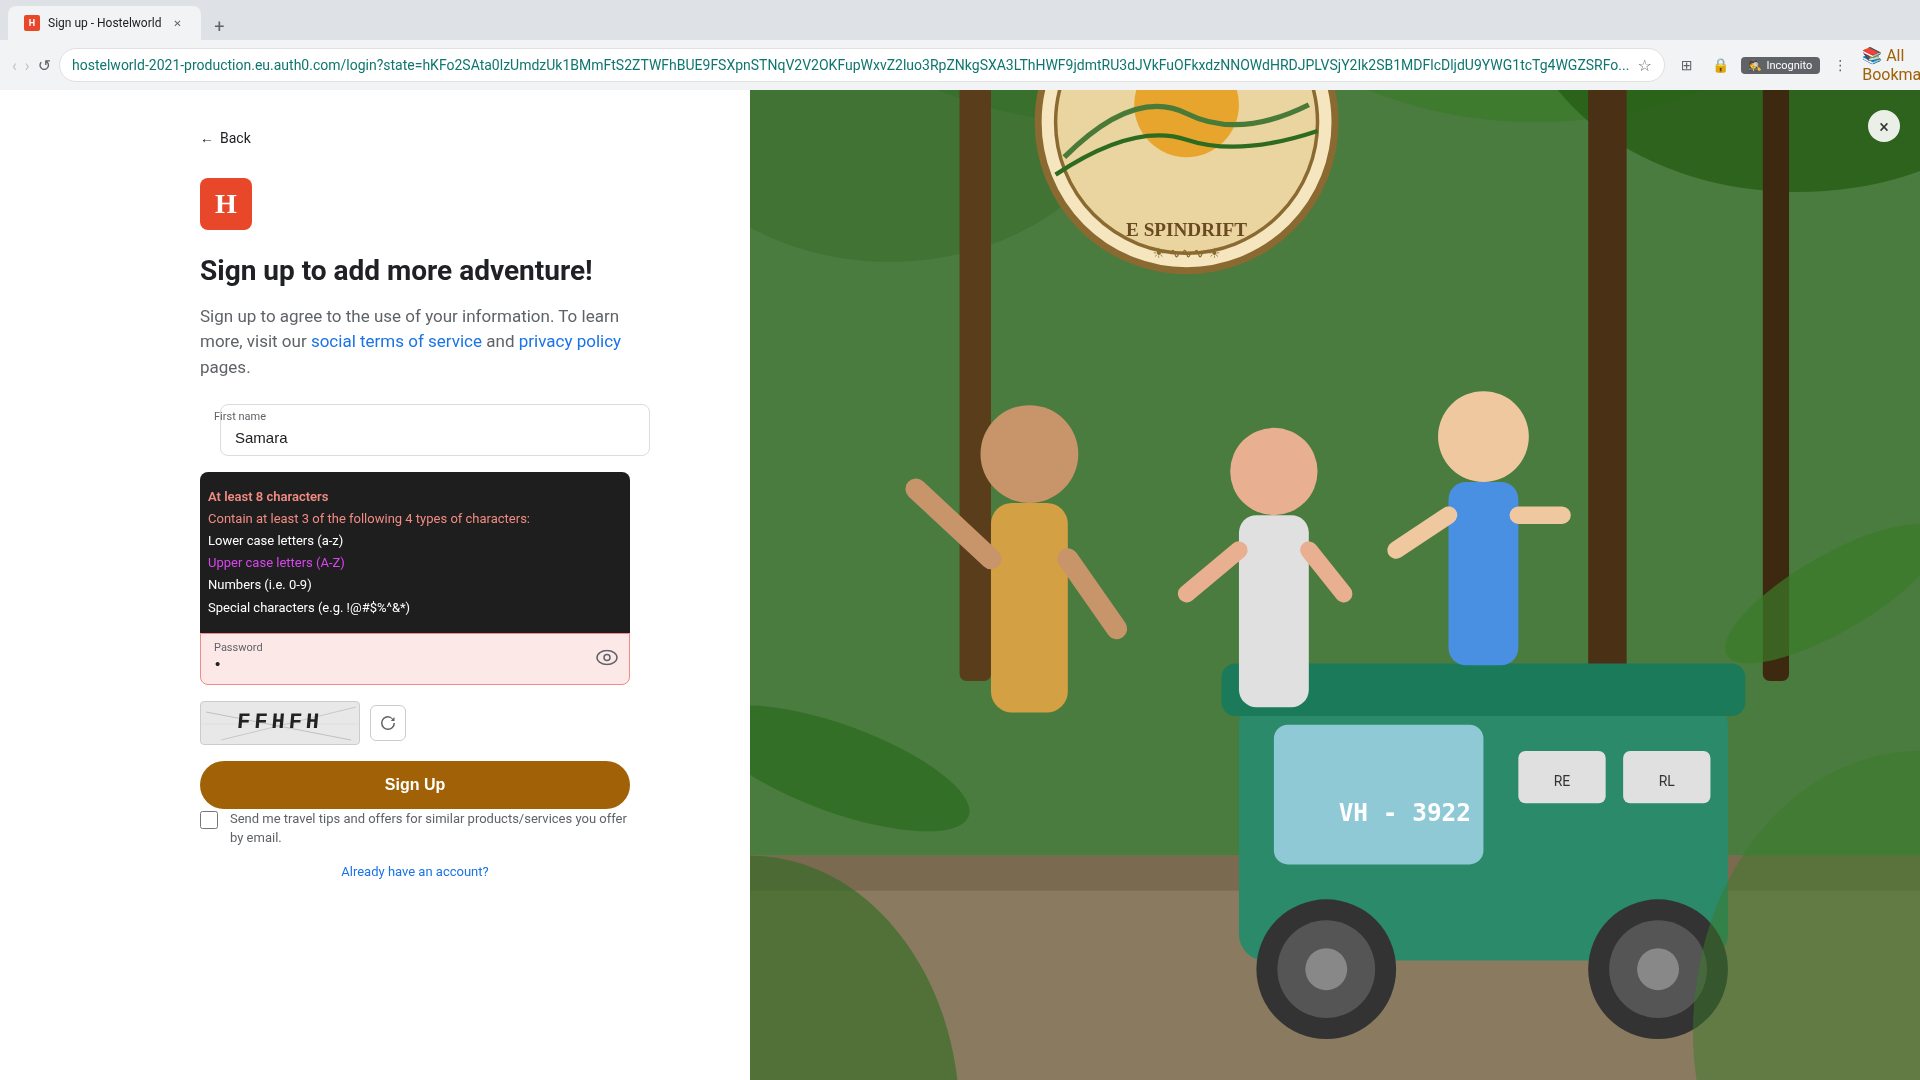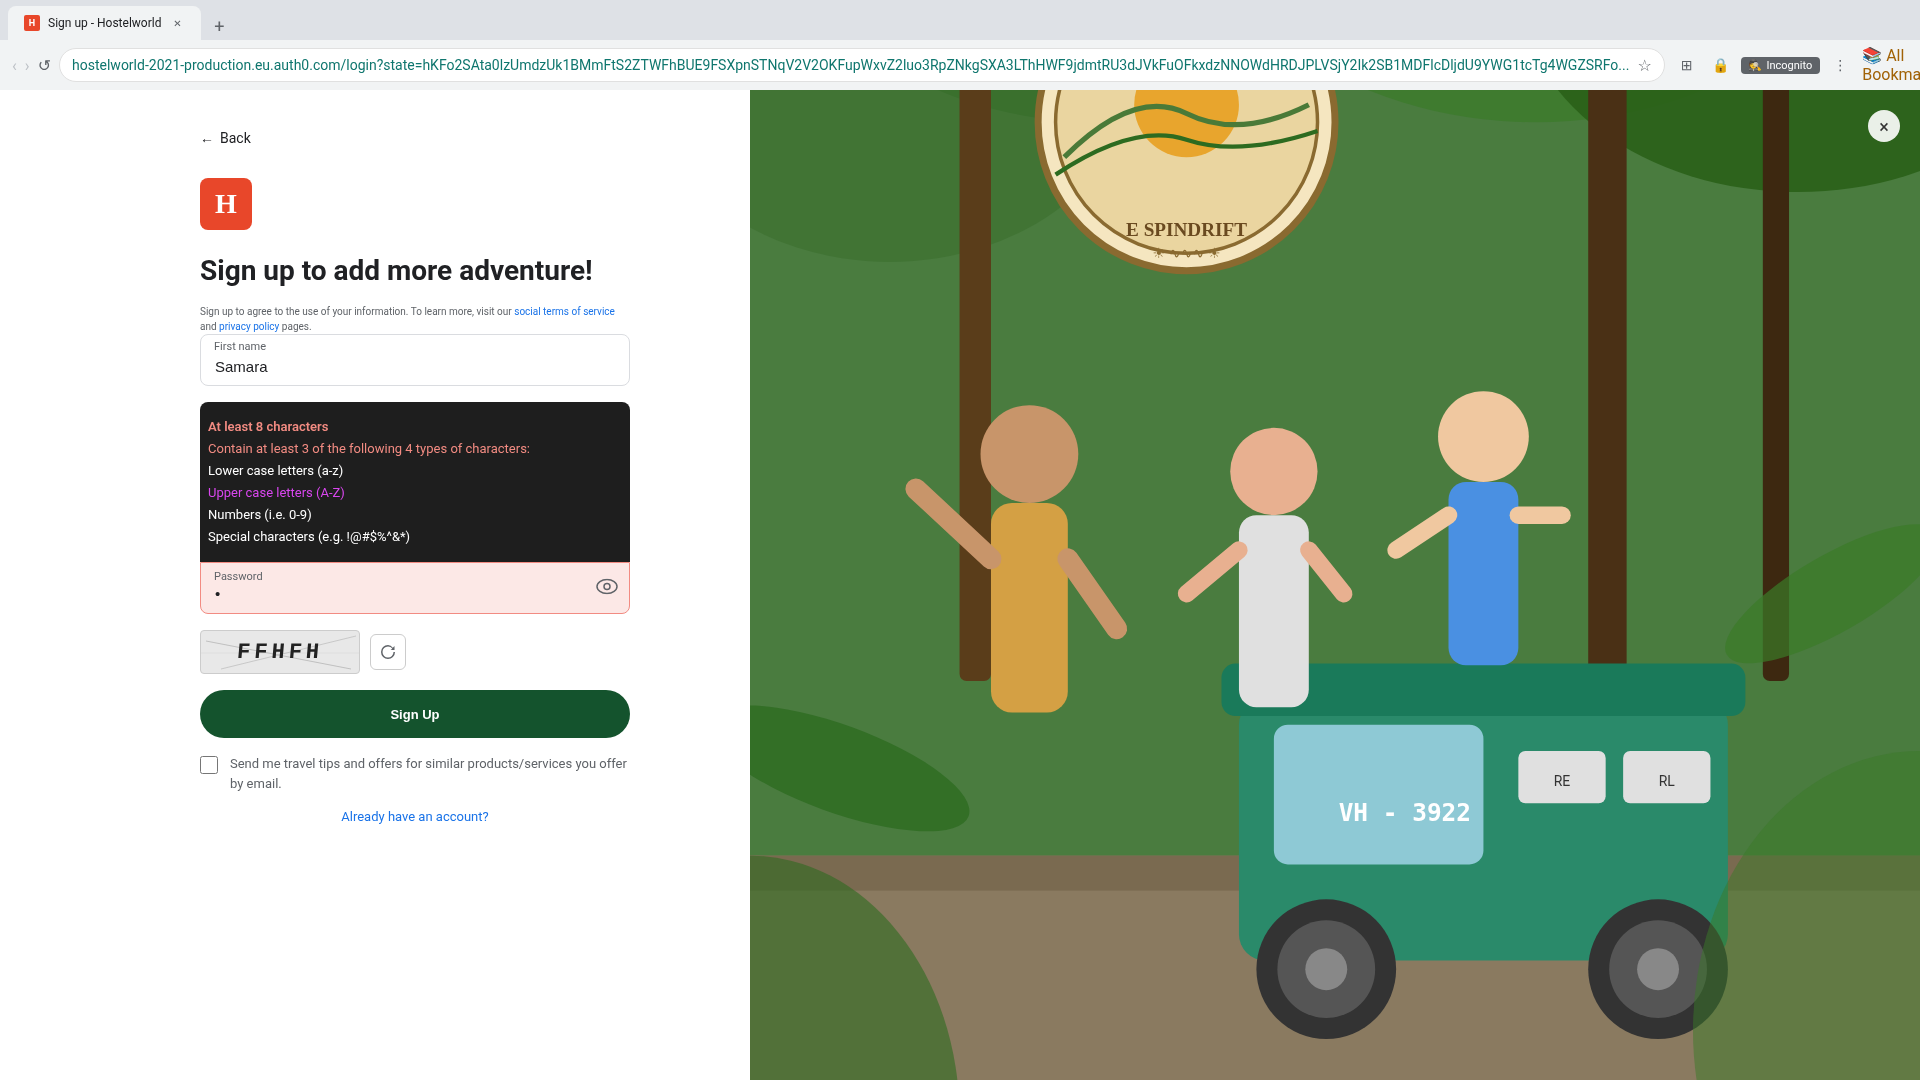--- a/index.html
+++ b/index.html
@@ -214,23 +214,24 @@
     .heading {
       font-size: 28px;
       font-weight: 700;
       color: #202124;
       line-height: 1.2;
       margin-bottom: 16px;
     }
 
     
     .subtext {
-      font-size: 10px;
+      font-size: 17px;
       color: #5f6368;
       line-height: 1.5;
+      margin-bottom: 24px;
     }
     .subtext a {
       color: #1a73e8;
       text-decoration: none;
     }
 
     
     .form-group {
       margin-bottom: 16px;
       position: relative;
@@ -239,20 +240,21 @@
     .input-field {
       width: 100%;
       height: 52px;
       border: 1.5px solid #dadce0;
       border-radius: 8px;
       padding: 16px 14px 6px;
       font-size: 15px;
       color: #202124;
       outline: none;
       background: #fff;
+      margin-left: 20px;
     }
     .input-label {
       position: absolute;
       top: 16px;
       left: 14px;
       font-size: 13px;
       color: #5f6368;
       pointer-events: none;
       transition: all 0.15s;
     }
@@ -357,29 +359,28 @@
       font-size: 15px;
       color: #9aa0a6;
       outline: none;
       background: #fff;
     }
 
     
     .signup-btn {
       width: 100%;
       height: 48px;
-      background: #14532d;
+      background: #a16207;
       border: none;
       border-radius: 24px;
       color: #fff;
-      font-size: 13px;
+      font-size: 16px;
       font-weight: 600;
       cursor: pointer;
       margin-top: 4px;
-      margin-bottom: 16px;
     }
 
     
     .checkbox-row {
       display: flex;
       align-items: flex-start;
       gap: 12px;
       margin-bottom: 16px;
     }
     .checkbox-input {

